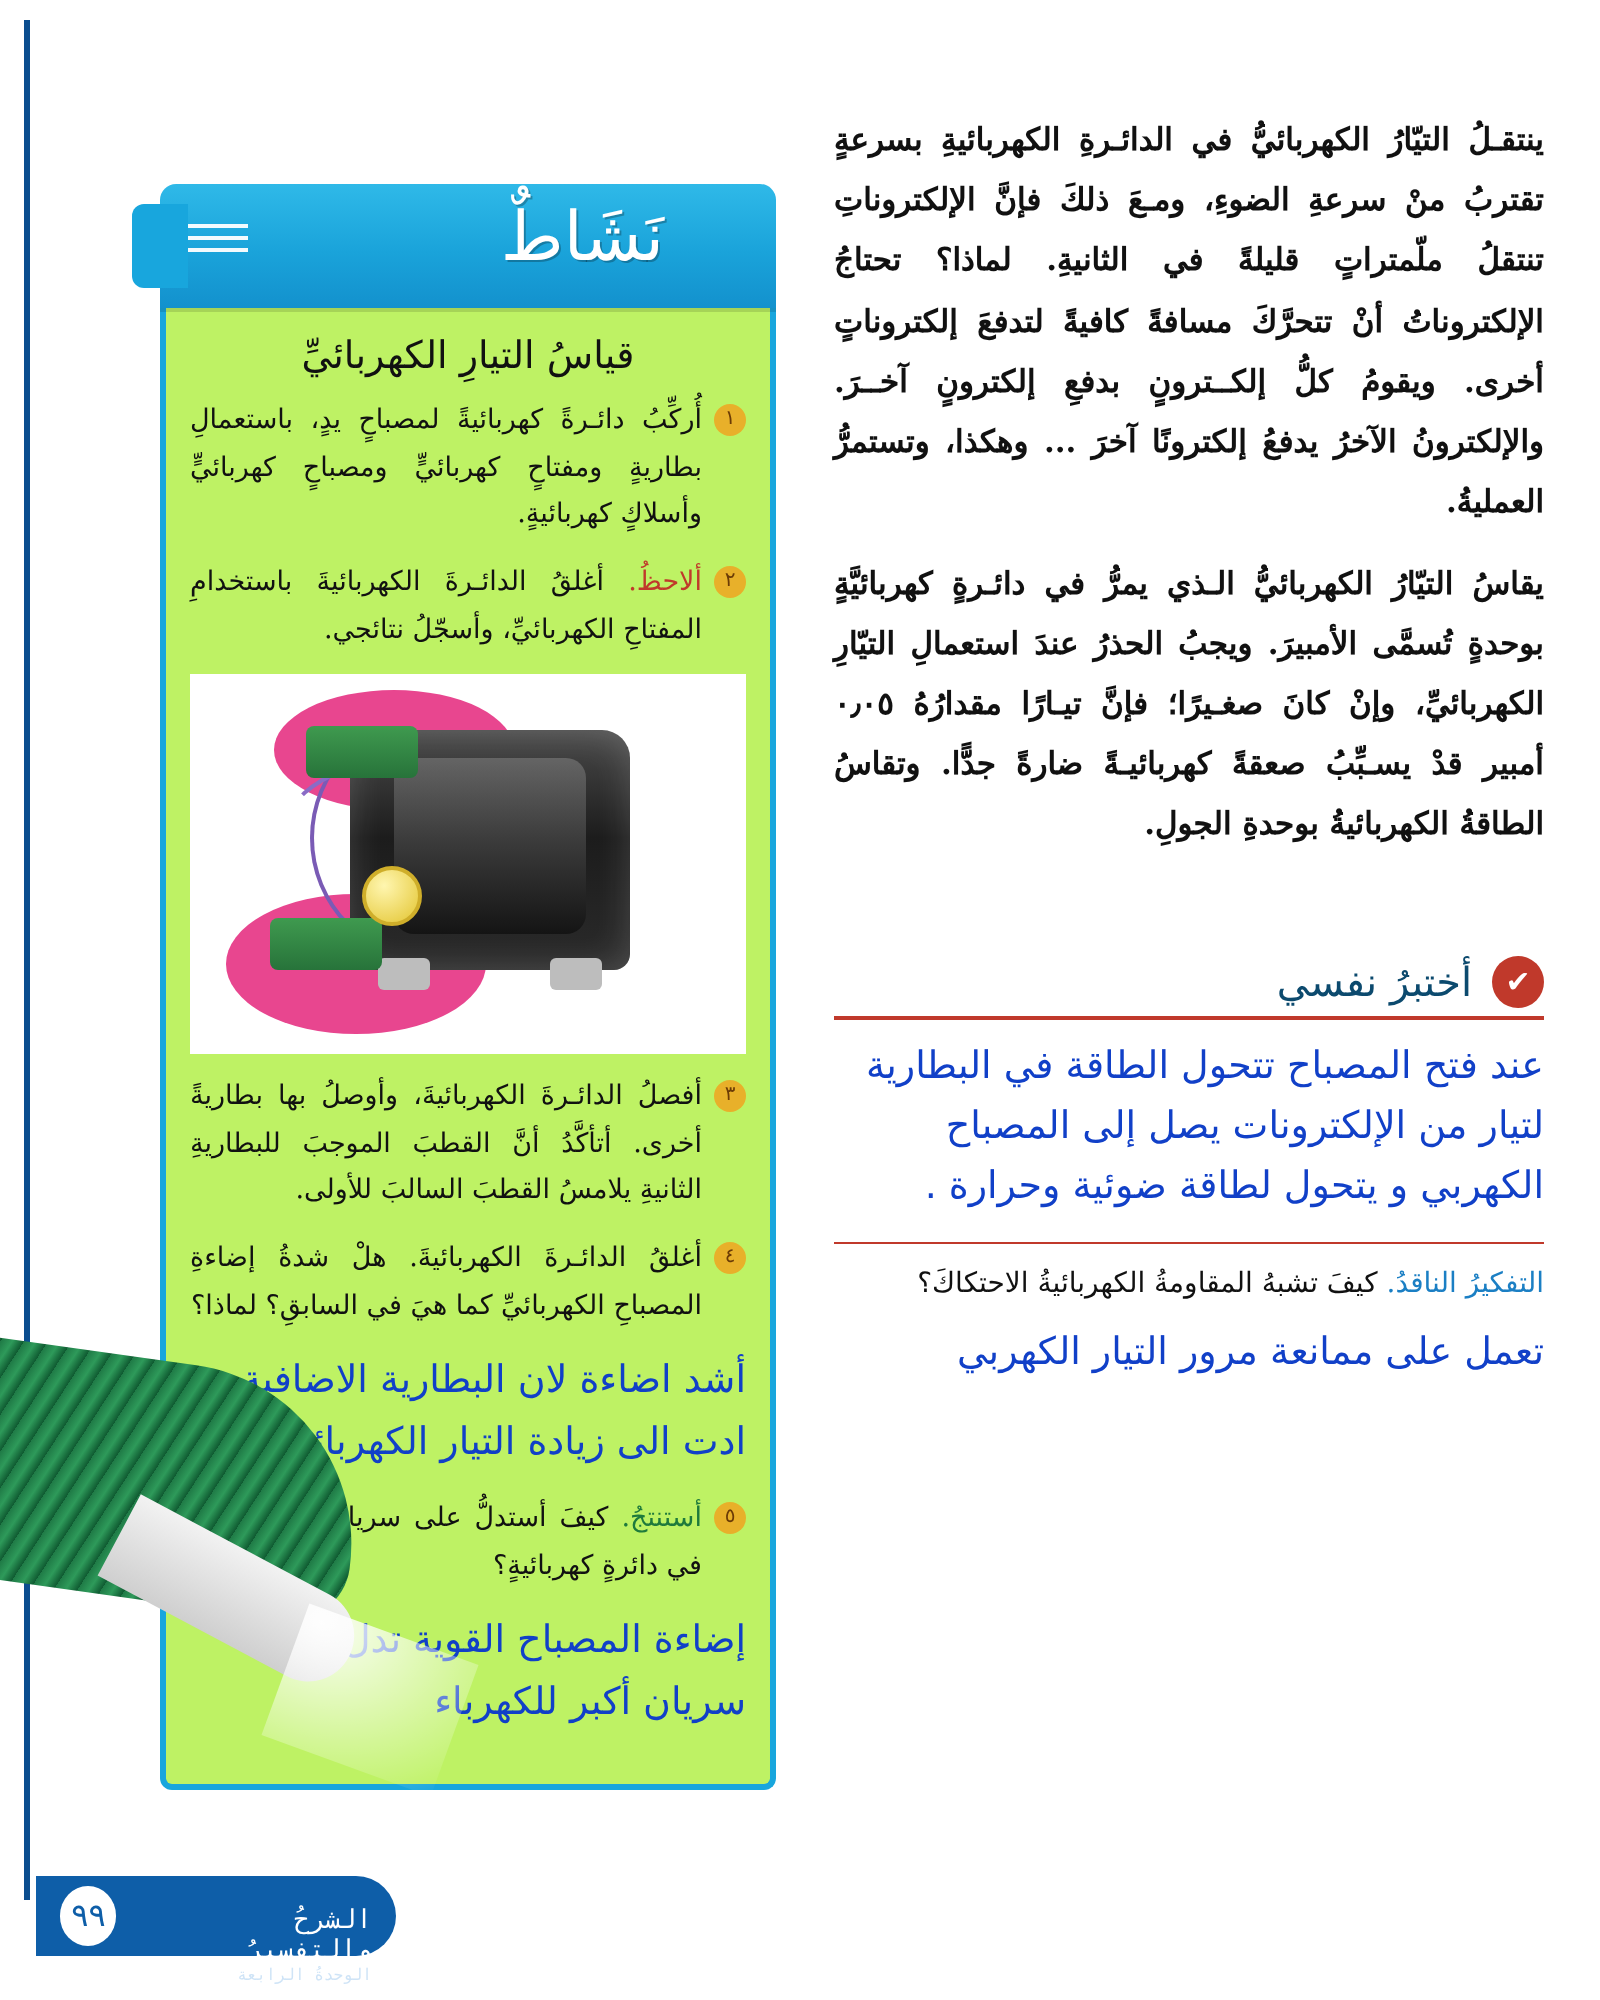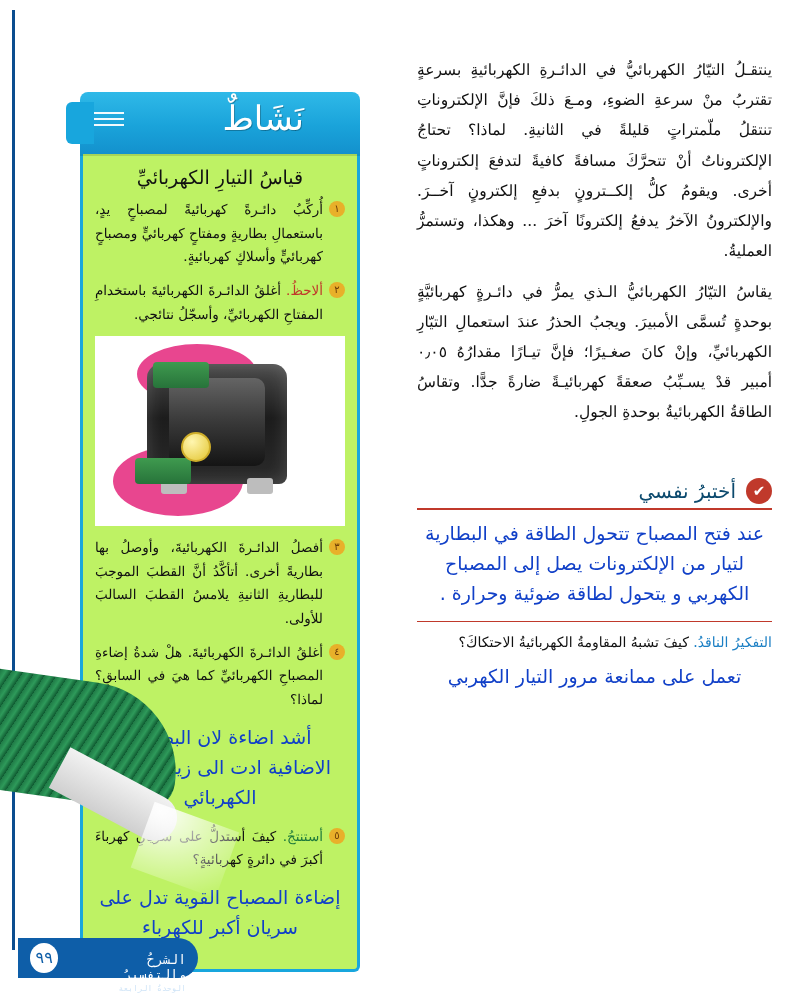--- a/index.html
+++ b/index.html
@@ -27,20 +27,21 @@
   }
 
   
   .right-col {
     position: absolute;
     right: 28px;
     top: 55px;
     width: 355px;
     text-align: justify;
     direction: rtl;
+    font-weight: bold;
   }
   .body-par {
     font-size: 15.5px;
     line-height: 1.95;
     margin: 0 0 10px 0;
     color: #111;
     font-family: "DejaVu Serif", "Liberation Serif", serif;
   }
 
   
@@ -90,29 +91,29 @@
     color: #111;
     font-family: "DejaVu Serif", "Liberation Serif", serif;
     line-height: 1.8;
   }
   .answer {
     color: #1140c8;
     font-size: 19px;
     line-height: 1.6;
     margin: 6px 0 12px 0;
     font-family: "DejaVu Sans", "Liberation Sans", sans-serif;
-    text-align: center;
+    text-align: right;
   }
 
   
   .activity {
     position: absolute;
     left: 80px;
     top: 92px;
-    width: 280px;
+    width: 308px;
   }
   .activity-banner {
     position: relative;
     height: 62px;
     background: linear-gradient(180deg, #2fb9e8 0%, #1aa3da 55%, #1391cd 100%);
     border-radius: 8px 8px 0 0;
     box-shadow: 0 2px 0 rgba(0,0,0,0.12);
   }
   .activity-banner .tab-left {
     position: absolute;

